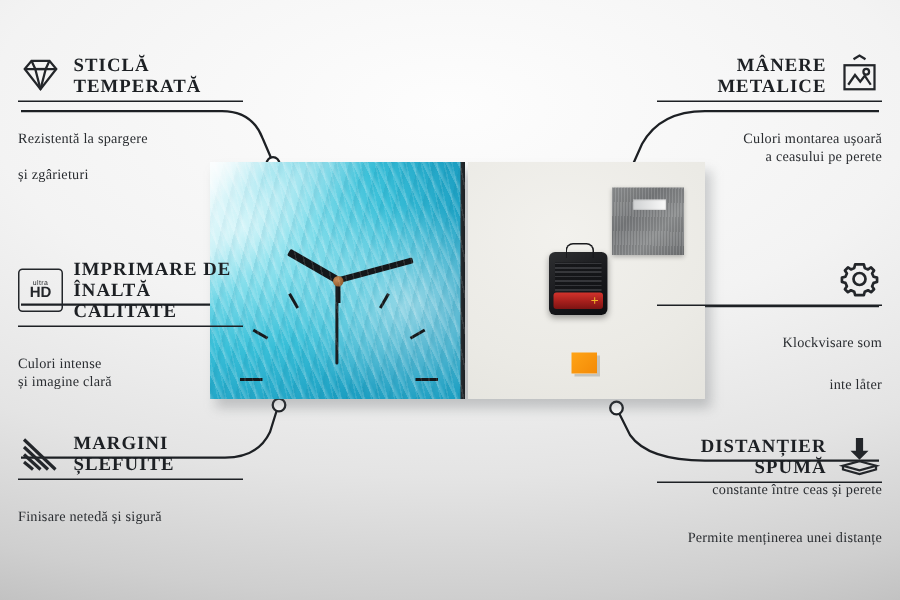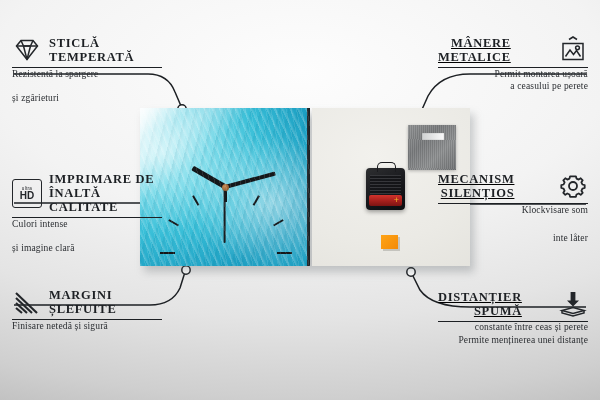--- a/index.html
+++ b/index.html
@@ -230,22 +230,21 @@
   }
   .feature {
     position: absolute;
   }
   .feature .head {
     display: flex;
     align-items: center;
     gap: 7px;
   }
   .feature.right .head {
-    justify-content: space-between;
-    text-decoration: underline;
+    justify-content: flex-end;
   }
   .f-icon {
     width: 30px;
     height: 28px;
     flex: 0 0 30px;
     display: block;
   }
   .f-title {
     font-family: "Liberation Serif", serif;
     font-size: 12.5px;
@@ -258,21 +257,21 @@
   .f-rule {
     height: 1px;
     background: #1d2024;
     margin-top: 3px;
   }
   .f-sub {
     font-family: "Liberation Serif", serif;
     font-size: 9.5px;
     color: #2a2d31;
     line-height: 11.5px;
-    margin-top: 1px;
+    margin-top: 20px;
     letter-spacing: 0.15px;
   }
   .feature.right .f-title,
   .feature.right .f-sub {
     text-align: right;
   }
   .feature.left .f-title,
   .feature.left .f-sub {
     text-align: left;
   }
@@ -404,21 +403,21 @@
         <div class="ultra">ultra</div>
         <div class="hd">HD</div>
       </div>
       <div>
         <div class="f-title">IMPRIMARE DE</div>
         <div class="f-title">ÎNALTĂ CALITATE</div>
       </div>
     </div>
     <div class="f-rule"></div>
     <div class="f-sub">Culori intense</div>
-    <div class="f-sub" style="margin-top:12px">și imagine clară</div>
+    <div class="f-sub" style="margin-top:0">și imagine clară</div>
   </div>
 
   <div class="feature left" id="feat-edges">
     <div class="head">
       <svg class="f-icon" viewBox="0 0 30 28" xmlns="http://www.w3.org/2000/svg">
         <g stroke="#23262a" stroke-width="2.1" fill="none" stroke-linecap="butt">
           <path d="M4,5 L25,25"></path>
           <path d="M4,10 L20,25"></path>
           <path d="M4,15 L15,25"></path>
           <path d="M4,20 L10,25"></path>
@@ -442,30 +441,26 @@
       <svg class="f-icon" viewBox="0 0 30 28" xmlns="http://www.w3.org/2000/svg">
         <g fill="none" stroke="#23262a" stroke-width="1.5">
           <path d="M11,3.5 L15,1 L19,3.5" stroke-linejoin="miter"></path>
           <rect x="5" y="7.5" width="20" height="16"></rect>
           <path d="M7.5,20.5 L12,14 L15.5,18.5 L18.5,14.5 L22.5,20.5"></path>
           <circle cx="19.5" cy="11.8" r="1.9"></circle>
         </g>
       </svg>
     </div>
     <div class="f-rule"></div>
-    <div class="f-sub">Permit montarea ușoară</div>
+    <div class="f-sub">Culori montarea ușoară</div>
     <div class="f-sub" style="margin-top:0">a ceasului pe perete</div>
   </div>
 
   <div class="feature right" id="feat-mech">
     <div class="head">
-      <div>
-        <div class="f-title">MECANISM</div>
-        <div class="f-title">SILENȚIOS</div>
-      </div>
       <svg class="f-icon" viewBox="0 0 30 28" xmlns="http://www.w3.org/2000/svg">
         <g fill="none" stroke="#23262a" stroke-width="1.8">
           <path d="M15,4.3 l2.9,0 0.6,2.3 2.2,1.0 2.0,-1.3 2.0,2.0 -1.3,2.0 1.0,2.2 2.3,0.6 0,2.9 -2.3,0.6 -1.0,2.2 1.3,2.0 -2.0,2.0 -2.0,-1.3 -2.2,1.0 -0.6,2.3 -2.9,0 -2.9,0 -0.6,-2.3 -2.2,-1.0 -2.0,1.3 -2.0,-2.0 1.3,-2.0 -1.0,-2.2 -2.3,-0.6 0,-2.9 2.3,-0.6 1.0,-2.2 -1.3,-2.0 2.0,-2.0 2.0,1.3 2.2,-1.0 0.6,-2.3 z" stroke-linejoin="round"></path>
           <circle cx="15" cy="14" r="4"></circle>
         </g>
       </svg>
     </div>
     <div class="f-rule"></div>
     <div class="f-sub">Klockvisare som</div>
     <div class="f-sub" style="margin-top:16px">inte låter</div>

